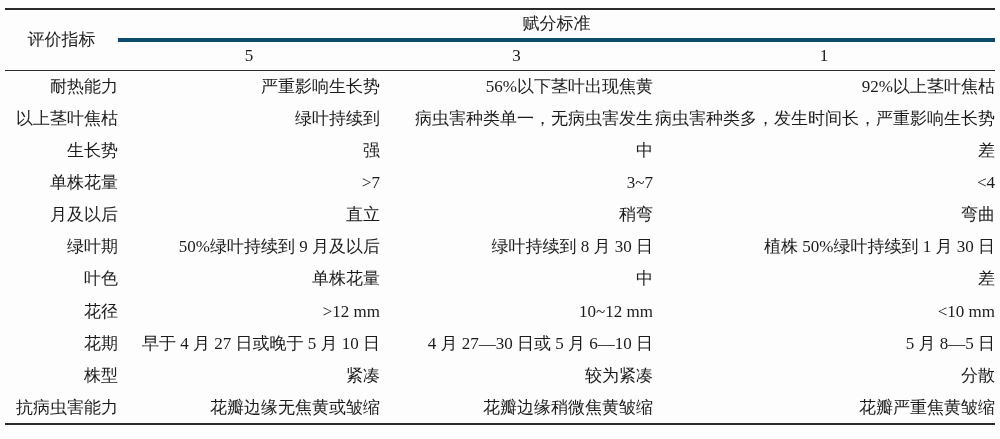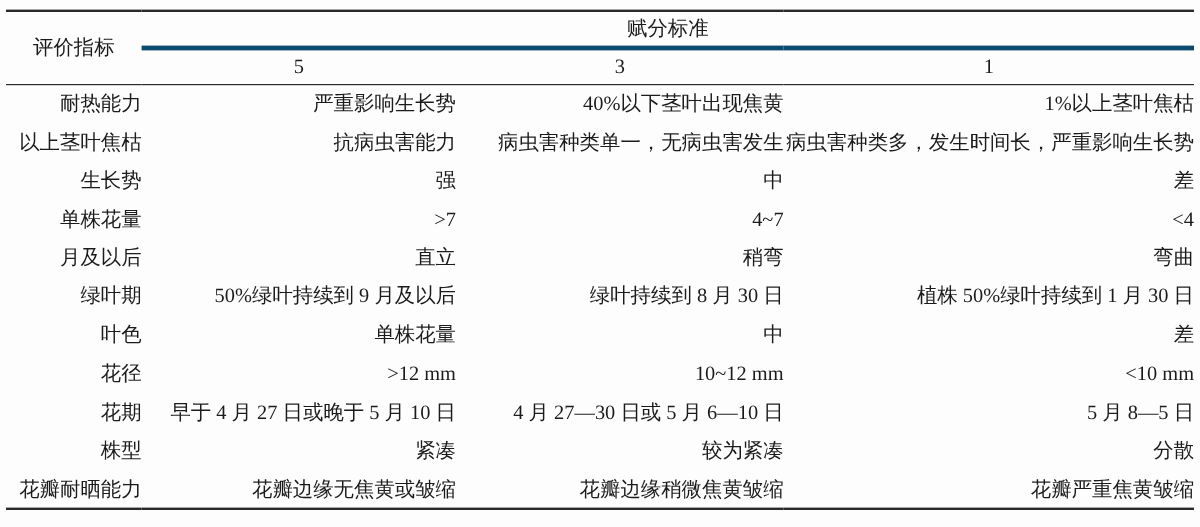--- a/index.html
+++ b/index.html
@@ -70,39 +70,39 @@
       <tr>
         <th class="score-col">5</th>
         <th class="score-col">3</th>
         <th class="score-col">1</th>
       </tr>
     </thead>
     <tbody>
       <tr>
         <td>耐热能力</td>
         <td>严重影响生长势</td>
-        <td>40%以下茎叶出现焦黄</td>
-        <td>1%以上茎叶焦枯</td>
+        <td>56%以下茎叶出现焦黄</td>
+        <td>92%以上茎叶焦枯</td>
       </tr>
       <tr>
         <td>以上茎叶焦枯</td>
-        <td>抗病虫害能力</td>
+        <td>绿叶持续到</td>
         <td>病虫害种类单一，无病虫害发生</td>
         <td>病虫害种类多，发生时间长，严重影响生长势</td>
       </tr>
       <tr>
         <td>生长势</td>
         <td>强</td>
         <td>中</td>
         <td>差</td>
       </tr>
       <tr>
         <td>单株花量</td>
         <td>&gt;7</td>
-        <td>4~7</td>
+        <td>3~7</td>
         <td>&lt;4</td>
       </tr>
       <tr>
         <td>月及以后</td>
         <td>直立</td>
         <td>稍弯</td>
         <td>弯曲</td>
       </tr>
       <tr>
         <td>绿叶期</td>
@@ -128,20 +128,20 @@
         <td>4 月 27—30 日或 5 月 6—10 日</td>
         <td>5 月 8—5 日</td>
       </tr>
       <tr>
         <td>株型</td>
         <td>紧凑</td>
         <td>较为紧凑</td>
         <td>分散</td>
       </tr>
       <tr>
-        <td>花瓣耐晒能力</td>
+        <td>抗病虫害能力</td>
         <td>花瓣边缘无焦黄或皱缩</td>
         <td>花瓣边缘稍微焦黄皱缩</td>
         <td>花瓣严重焦黄皱缩</td>
       </tr>
     </tbody>
   </table>
 </div>
 
 </body></html>

